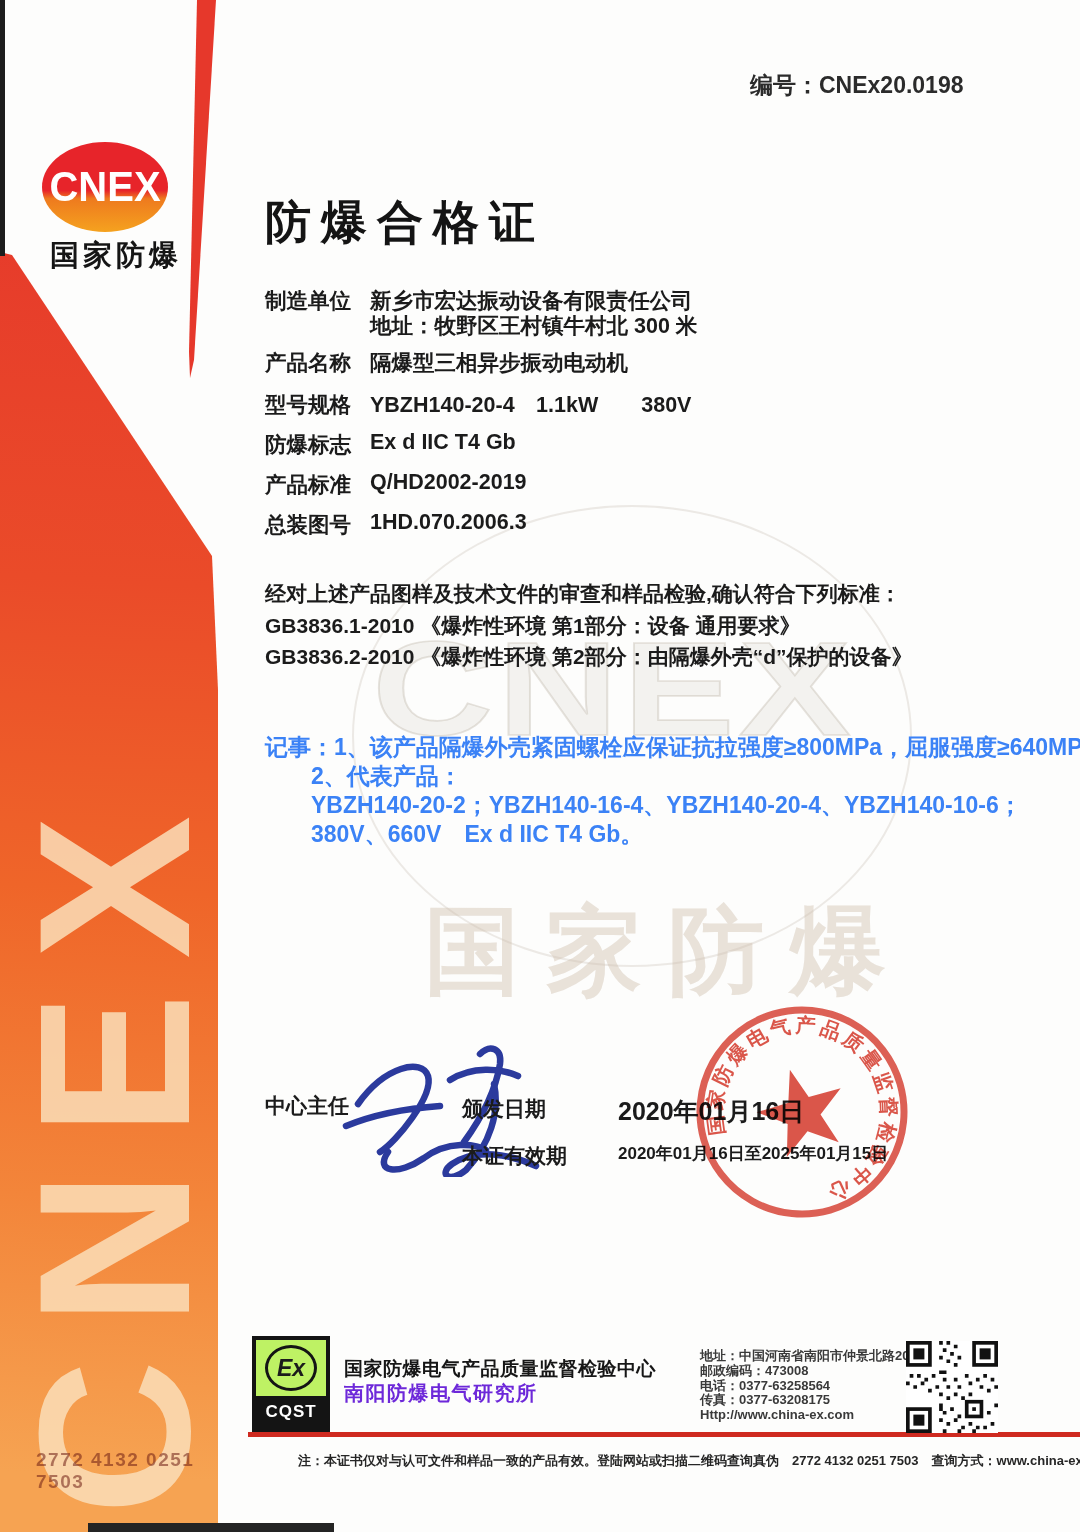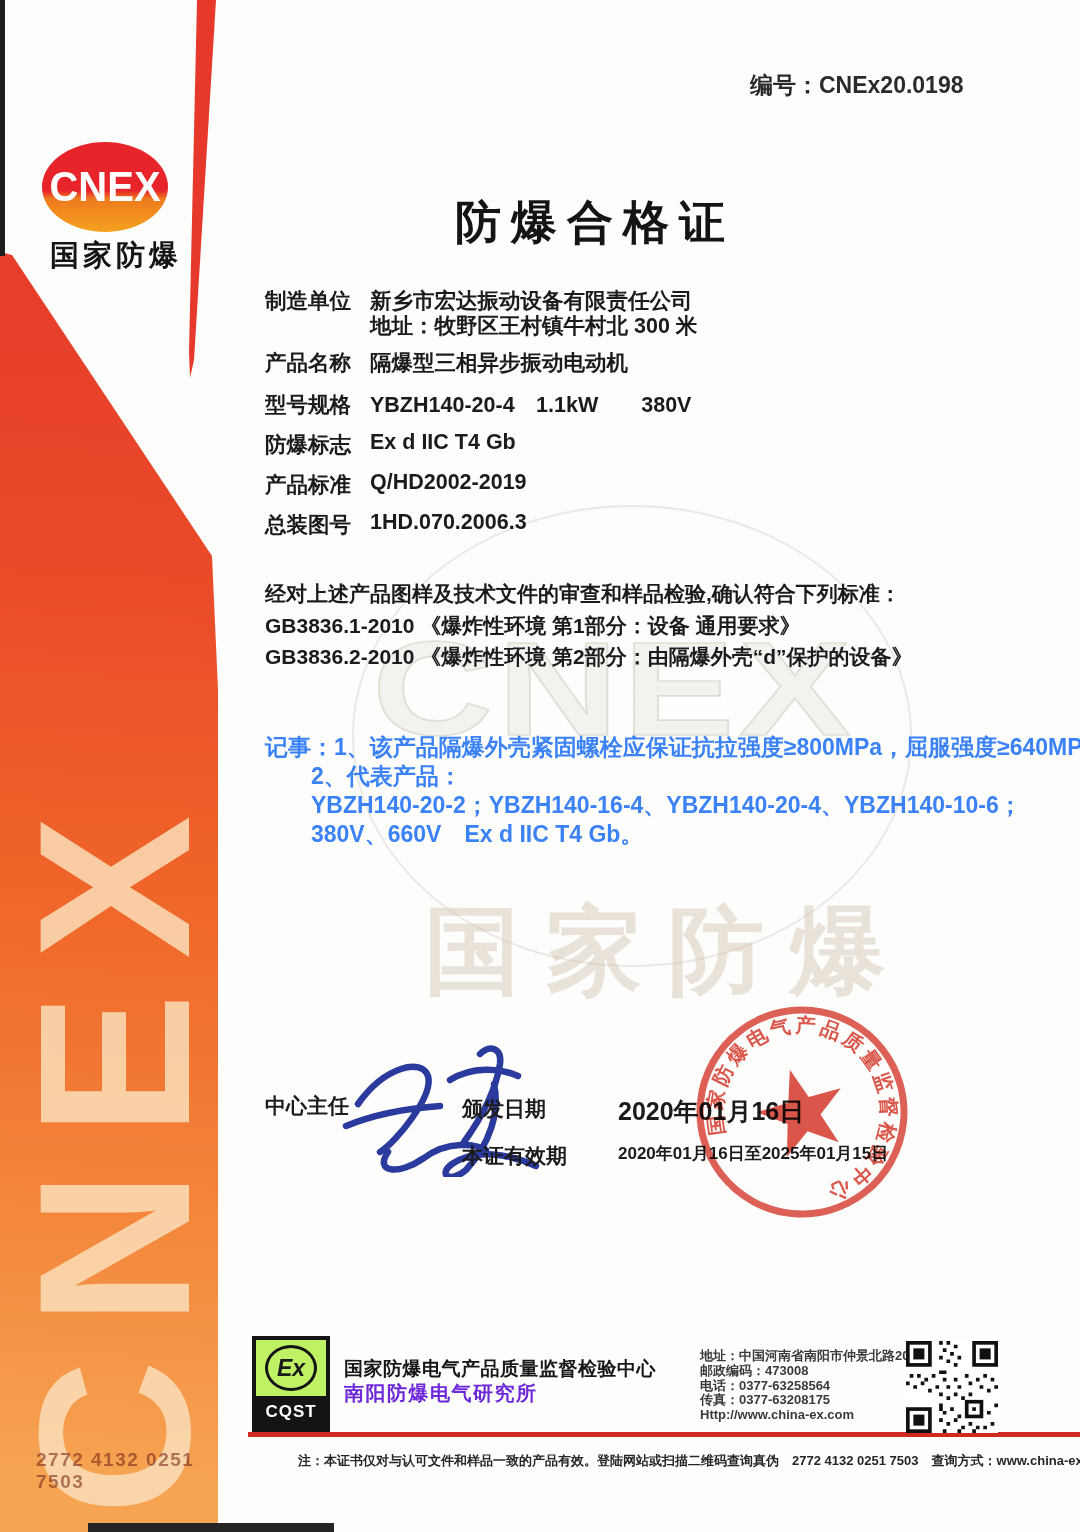--- a/index.html
+++ b/index.html
@@ -23,21 +23,21 @@
 
   
   .logo{left:42px;top:142px;width:126px;height:90px;border-radius:50%;
         background:linear-gradient(180deg,#e7242a 0%,#e7242a 54%,#ee7a1e 63%,#f5a21f 100%);
         display:flex;align-items:center;justify-content:center;}
   .logo-text{color:#fff;font-weight:bold;font-size:40px;transform:scaleY(1.05);padding-bottom:2px;}
   .logo-caption{left:50px;top:236px;font-size:29px;font-weight:bold;letter-spacing:4px;color:#151515;}
 
   
   .cert-no{left:750px;top:70px;font-size:23px;font-weight:600;color:#2b2b2b;}
-  .title{left:265px;top:192px;width:660px;text-align:center;font-size:46px;font-weight:bold;
+  .title{left:265px;top:192px;width:660px;font-size:46px;font-weight:bold;
          letter-spacing:10px;color:#141414;}
 
   
   .wm-ellipse{left:352px;top:505px;width:556px;height:458px;border:2px solid rgba(176,165,150,0.22);
          border-radius:50%;}
   .wm-cnex{left:372px;top:612px;font-size:168px;font-weight:bold;letter-spacing:4px;
          color:rgba(176,165,150,0.12);-webkit-text-stroke:2px rgba(176,165,150,0.30);
          transform:scaleY(0.8);transform-origin:top left;white-space:nowrap;}
   .wm-guojia{left:424px;top:888px;font-size:96px;font-weight:bold;letter-spacing:26px;
          color:rgba(205,188,170,0.42);white-space:nowrap;}

